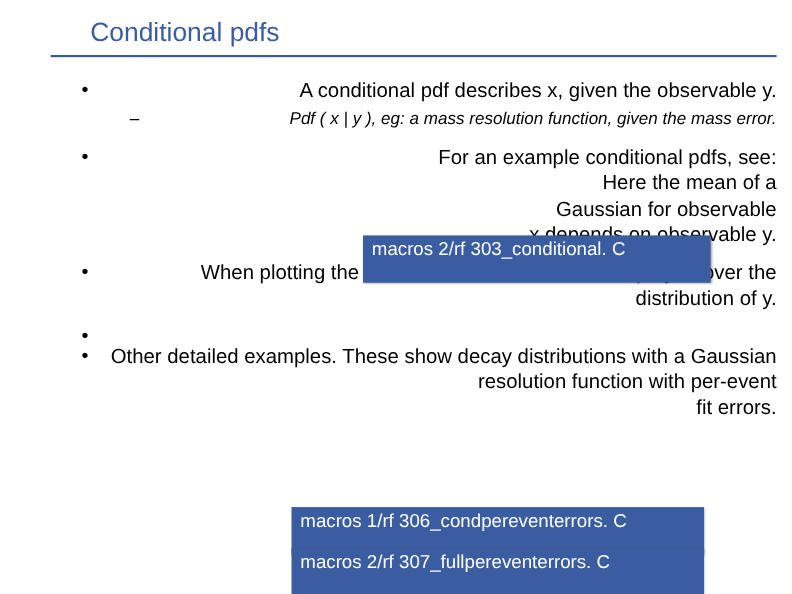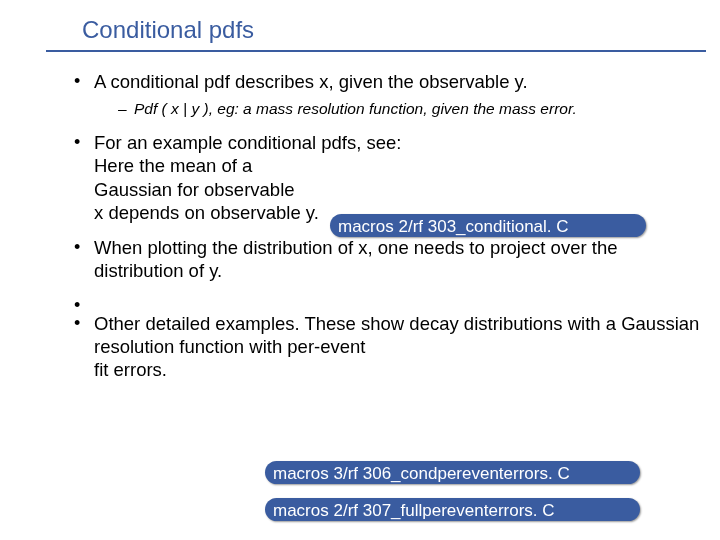--- a/index.html
+++ b/index.html
@@ -35,20 +35,21 @@
     list-style: none;
     margin: 0;
     padding: 0 0 0 28px;
   }
   ul.top > li {
     position: relative;
     padding-left: 20px;
     font-size: 18.5px;
     line-height: 1.25;
     margin-bottom: 12px;
+    text-align: right;
   }
   ul.top > li::before {
     content: "•";
     position: absolute;
     left: 0;
     top: 0;
     font-size: 18px;
   }
   ul.sub {
     list-style: none;
@@ -67,24 +68,23 @@
     content: "–";
     position: absolute;
     left: 0;
     top: 0;
   }
   .macro-box {
     position: absolute;
     background: #3a5ca0;
     color: #fff;
     font-size: 17px;
-    padding: 3px 10px 0 8px;
+    padding: 3px 10px 20px 8px;
     white-space: nowrap;
     box-shadow: 1px 1px 2px rgba(0,0,0,0.4);
-    border-radius: 13px;
   }
   .box1 { left: 314px; top: 214px; width: 298px; }
   .box2 { left: 249px; top: 461px; width: 357px; }
   .box3 { left: 249px; top: 498px; width: 357px; }
   .gap { height: 18px; }
 </style>
 </head>
 <body>
 
 <div class="slide">
@@ -115,16 +115,16 @@
     <li class="gap" style="padding:0;margin:0;list-style:none"></li>
 
     <li>
       <span>Other detailed examples. These show decay distributions with a Gaussian resolution function with per-event</span><br>
       <span>fit errors.</span>
     </li>
 
   </ul>
 
   <div class="macro-box box1">macros 2/rf 303_conditional. C</div>
-  <div class="macro-box box2">macros 3/rf 306_condpereventerrors. C</div>
+  <div class="macro-box box2">macros 1/rf 306_condpereventerrors. C</div>
   <div class="macro-box box3">macros 2/rf 307_fullpereventerrors. C</div>
 
 </div>
 
 </body></html>

